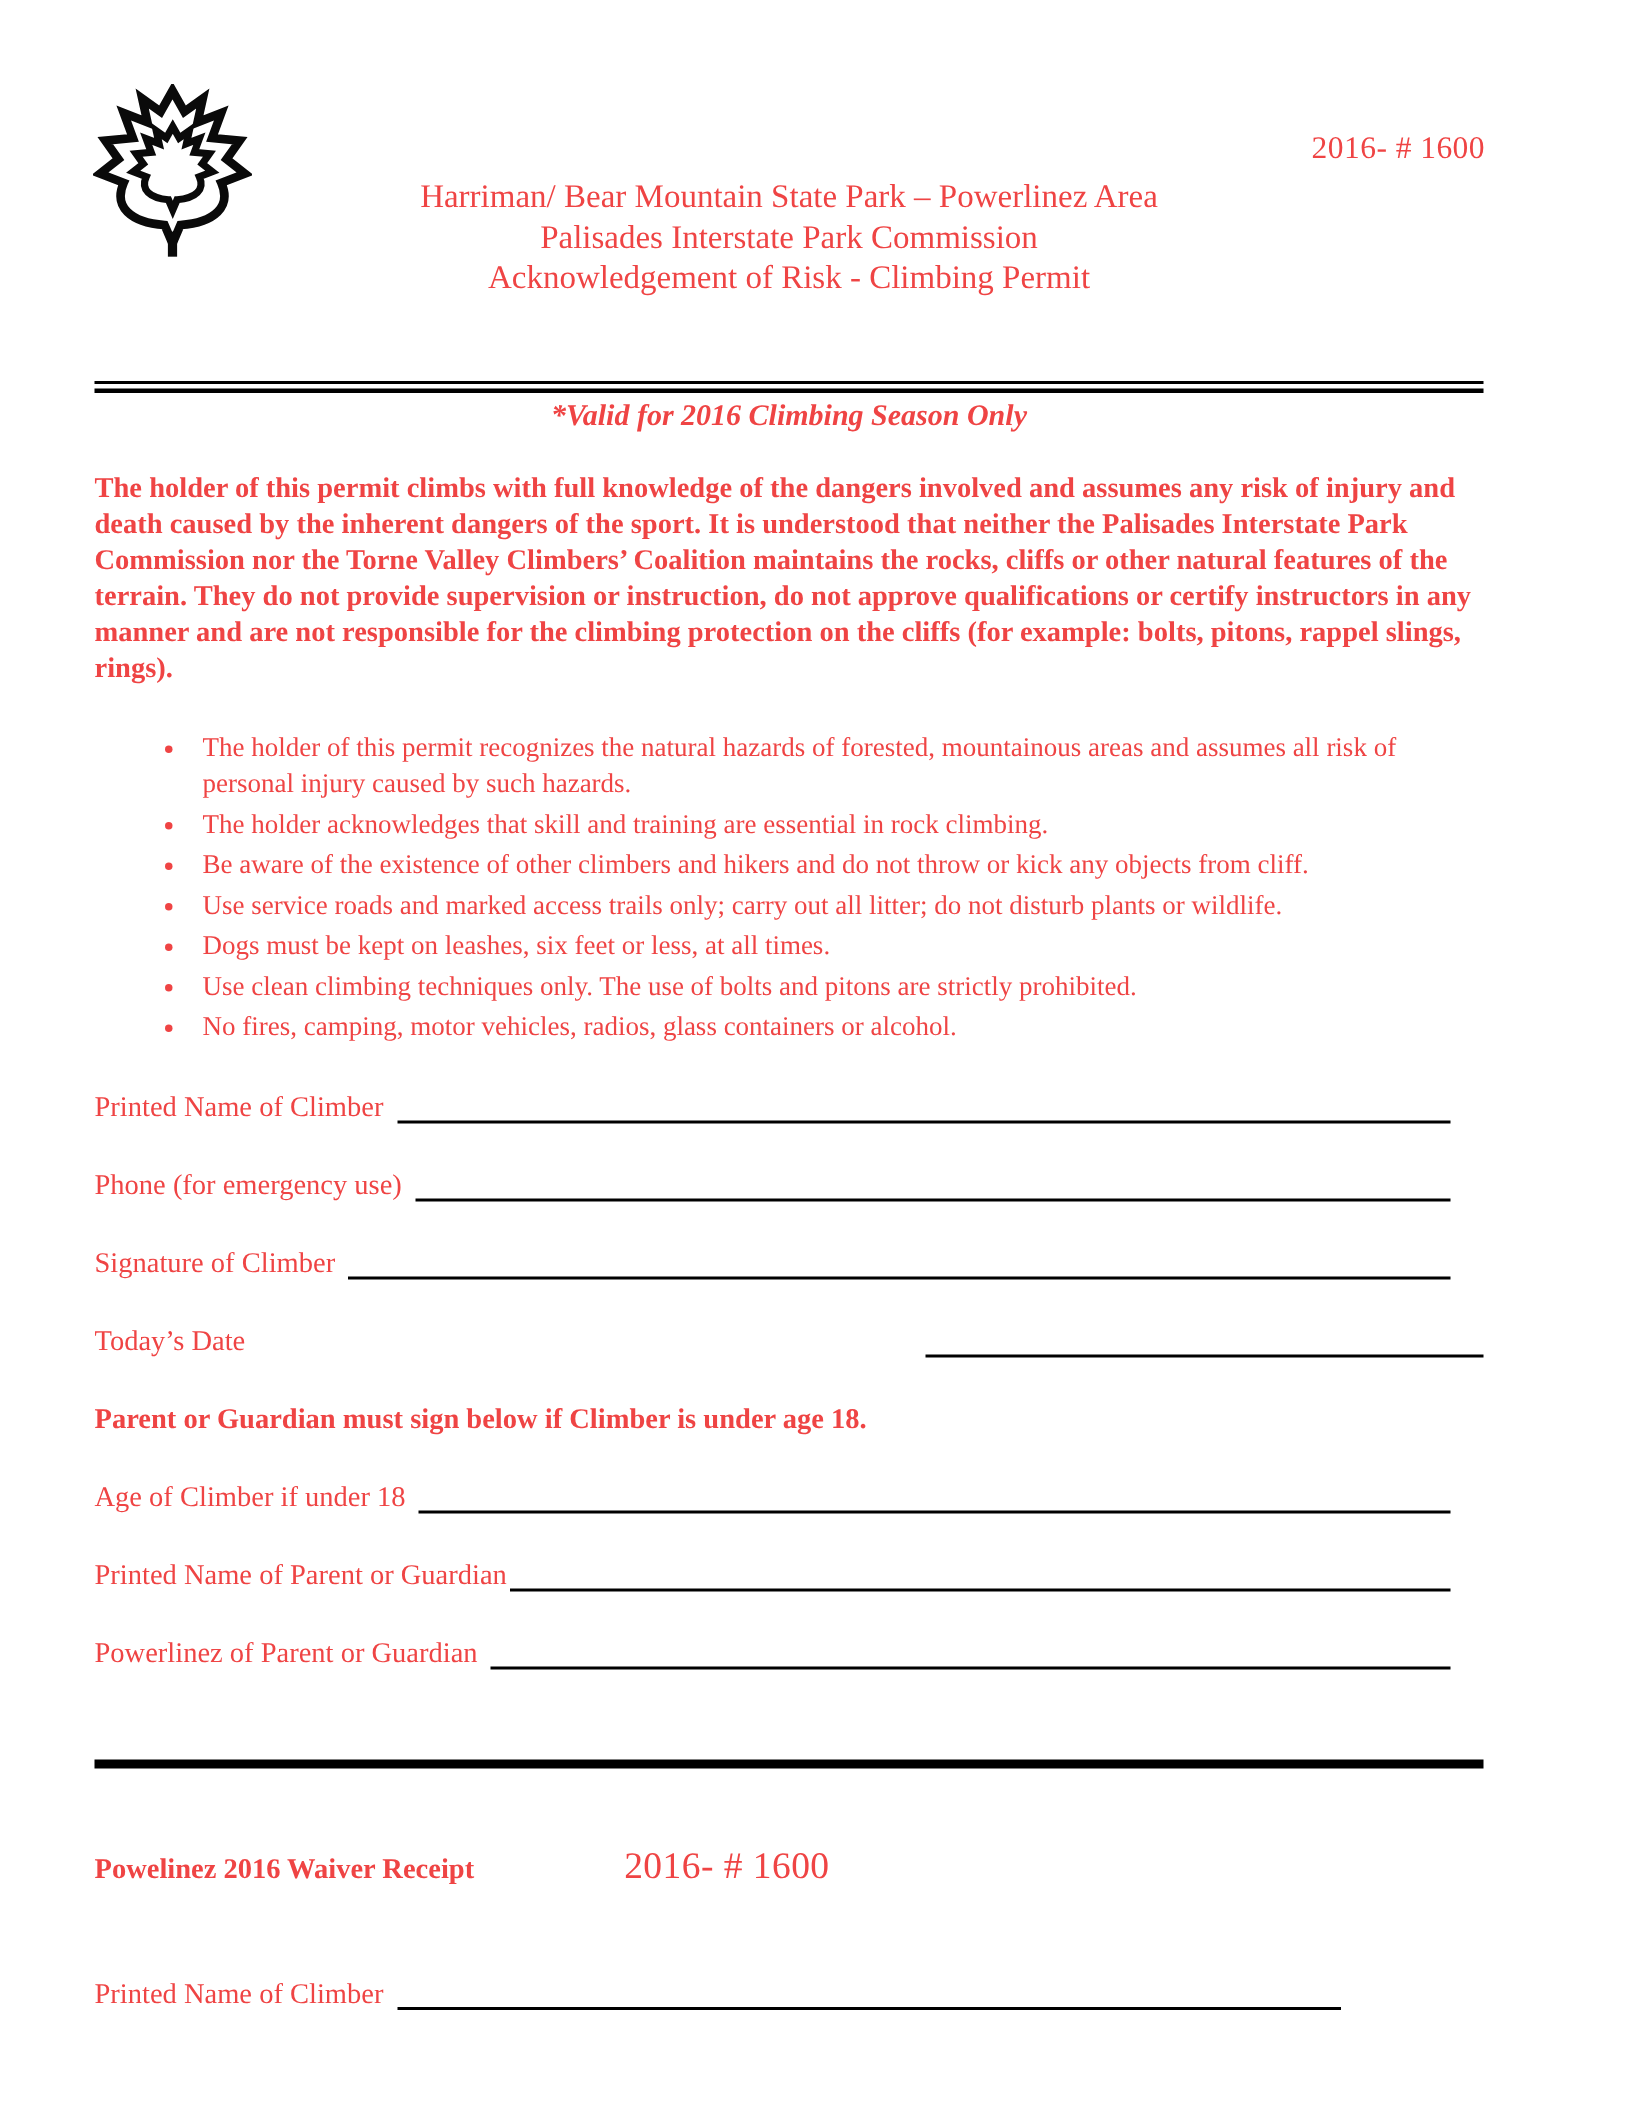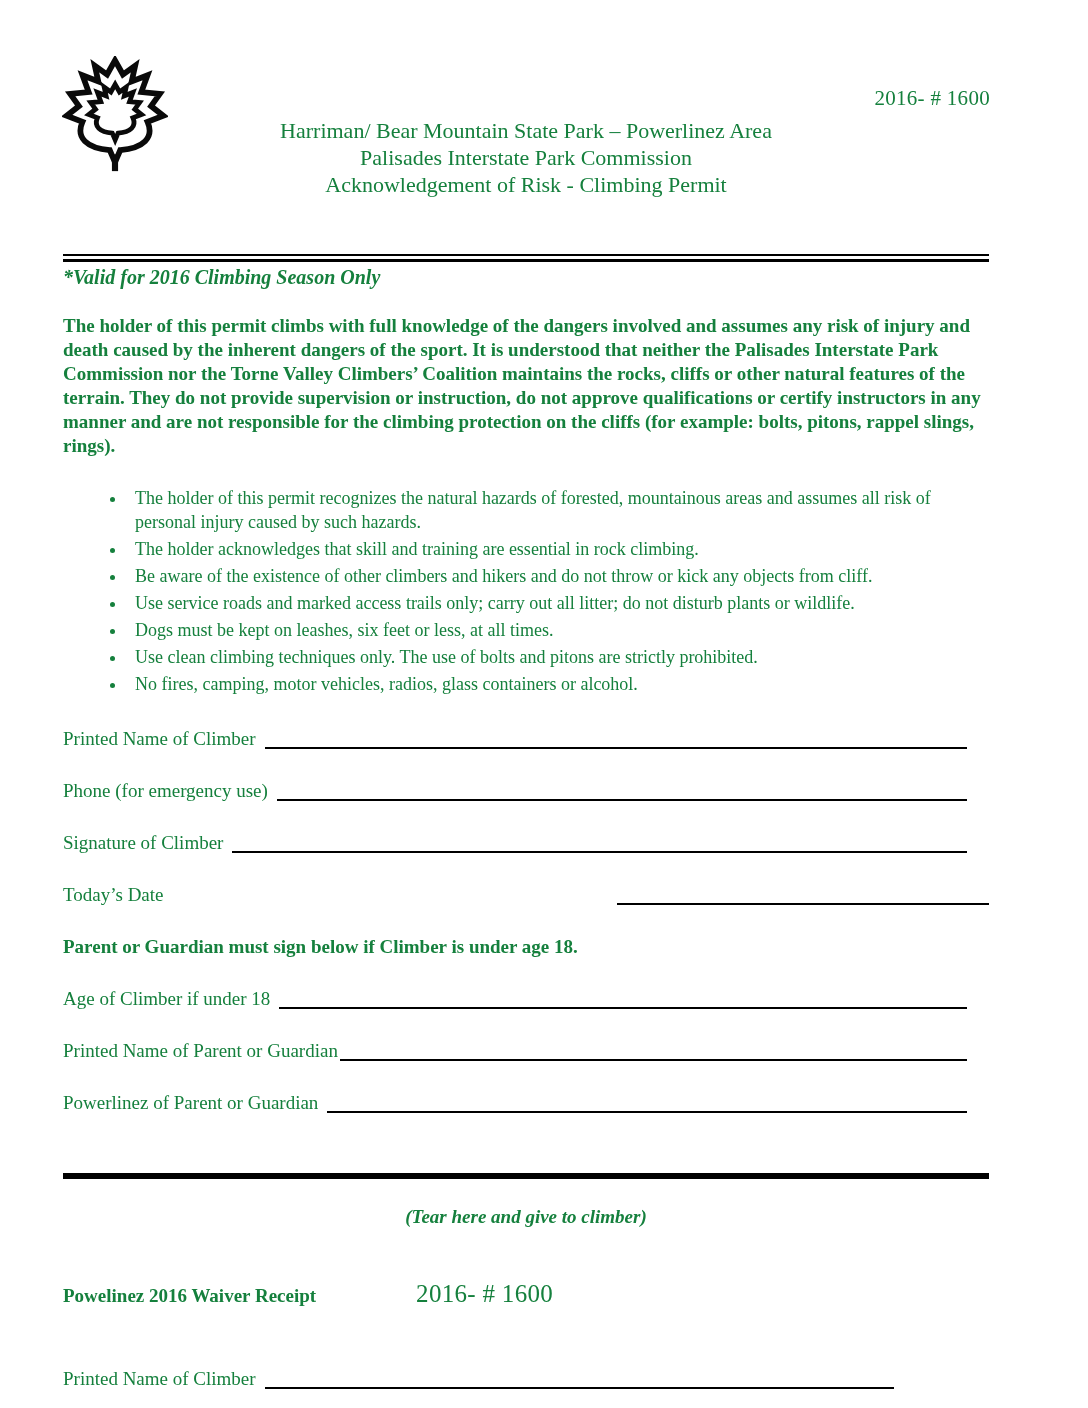--- a/index.html
+++ b/index.html
@@ -1,21 +1,21 @@
 <!DOCTYPE html>
 <html><head>
 <meta charset="utf-8">
 <style>
   html, body { margin: 0; padding: 0; background: #ffffff; }
   .page {
     position: relative;
     width: 1052px;
     height: 1408px;
     background: #ffffff;
-    color: #15803d;
+    color: #ef4444;
     font-family: "Liberation Serif", serif;
     overflow: hidden;
     box-sizing: border-box;
   }
   .content { padding: 0 63px; }
 
   
   .logo {
     position: absolute;
     left: 62px;
@@ -38,20 +38,21 @@
   }
 
   
   .double-rule { margin-top: 56px; }
   .double-rule .thin  { height: 2px; background: #000; }
   .double-rule .thick { height: 3px; background: #000; margin-top: 3px; }
   .thick-rule { height: 6px; background: #000; margin-top: 60px; }
 
   .season-note {
     margin-top: 4px;
+    text-align: center;
     font-size: 20px;
     font-weight: bold;
     font-style: italic;
   }
 
   
   .intro {
     margin-top: 25px;
     font-size: 19px;
     line-height: 24px;
@@ -194,21 +195,20 @@
     <div class="field-row mt29 end-right-22">
       <span class="label tight">Printed Name of Parent or Guardian</span>
       <span class="fill-line"></span>
     </div>
     <div class="field-row mt29 end-right-22">
       <span class="label">Powerlinez of Parent or Guardian</span>
       <span class="fill-line"></span>
     </div>
 
     <div class="thick-rule"></div>
-    <div class="tear-note">(Tear here and give to climber)</div>
 
     <div class="receipt-row">
       <span class="receipt-label">Powelinez 2016 Waiver Receipt</span>
       <span class="receipt-number">2016- # 1600</span>
     </div>
 
     <div class="field-row end-right-95" style="margin-top:58px">
       <span class="label">Printed Name of Climber</span>
       <span class="fill-line"></span>
     </div>

